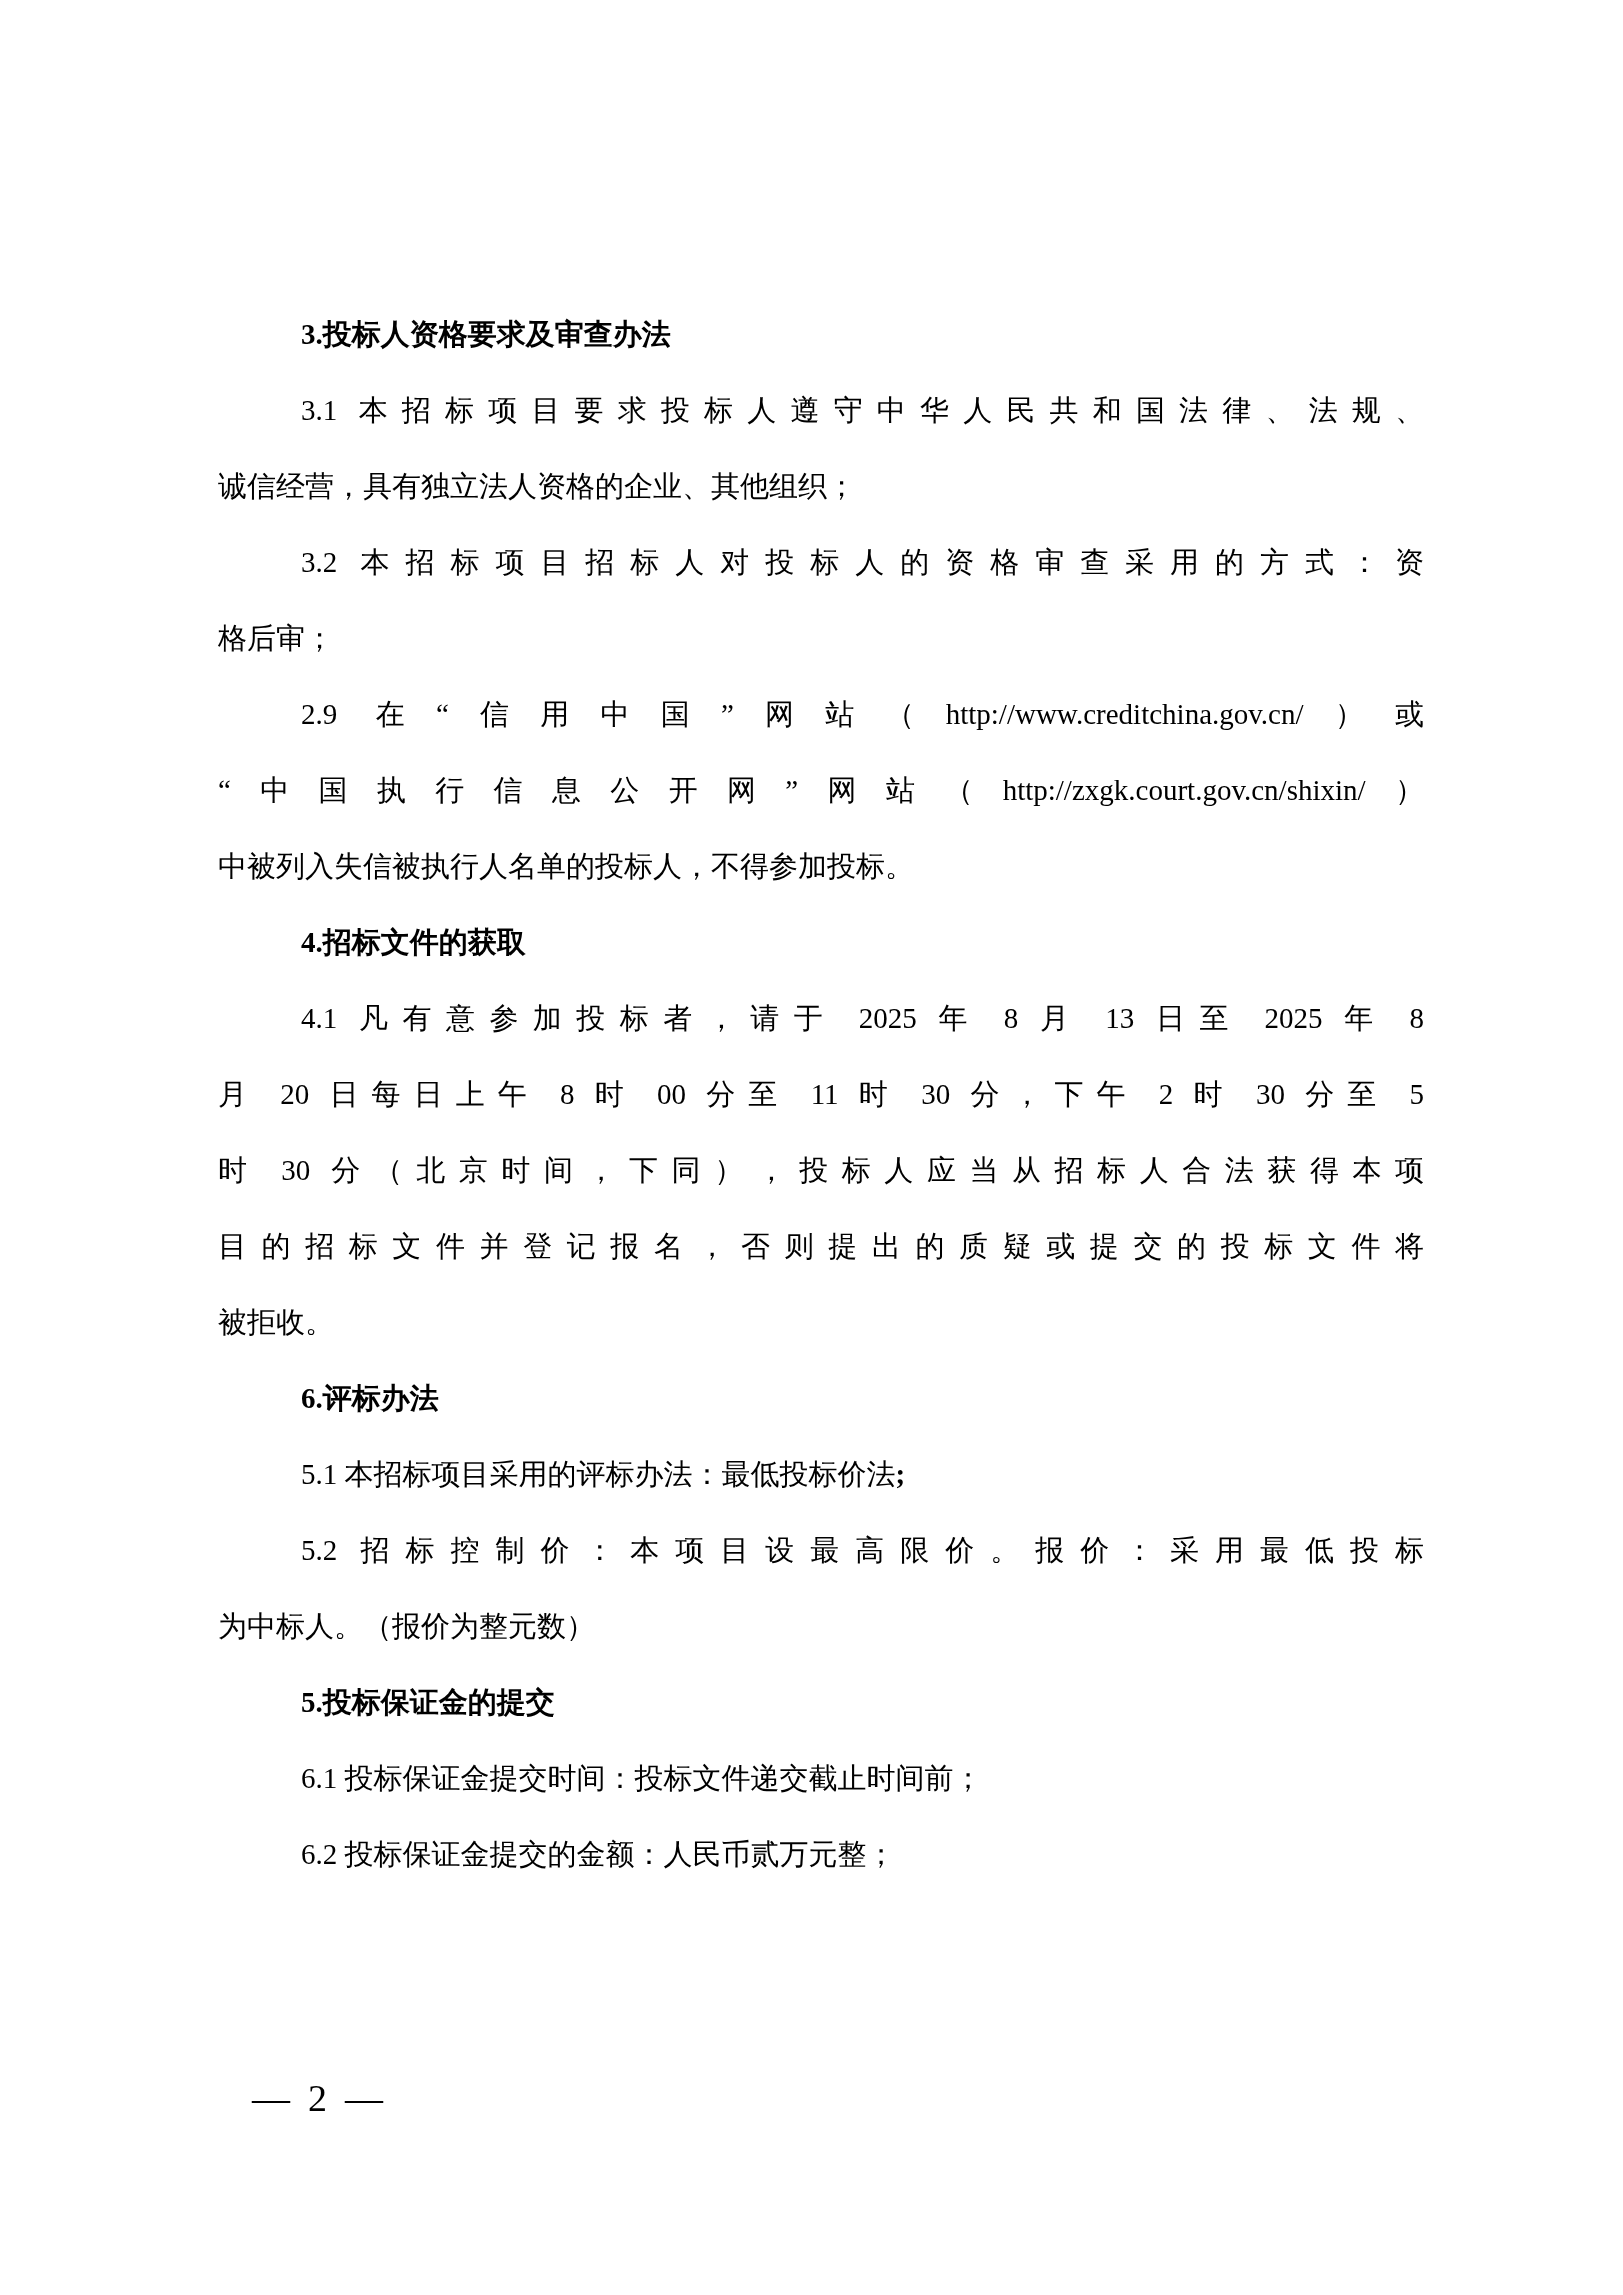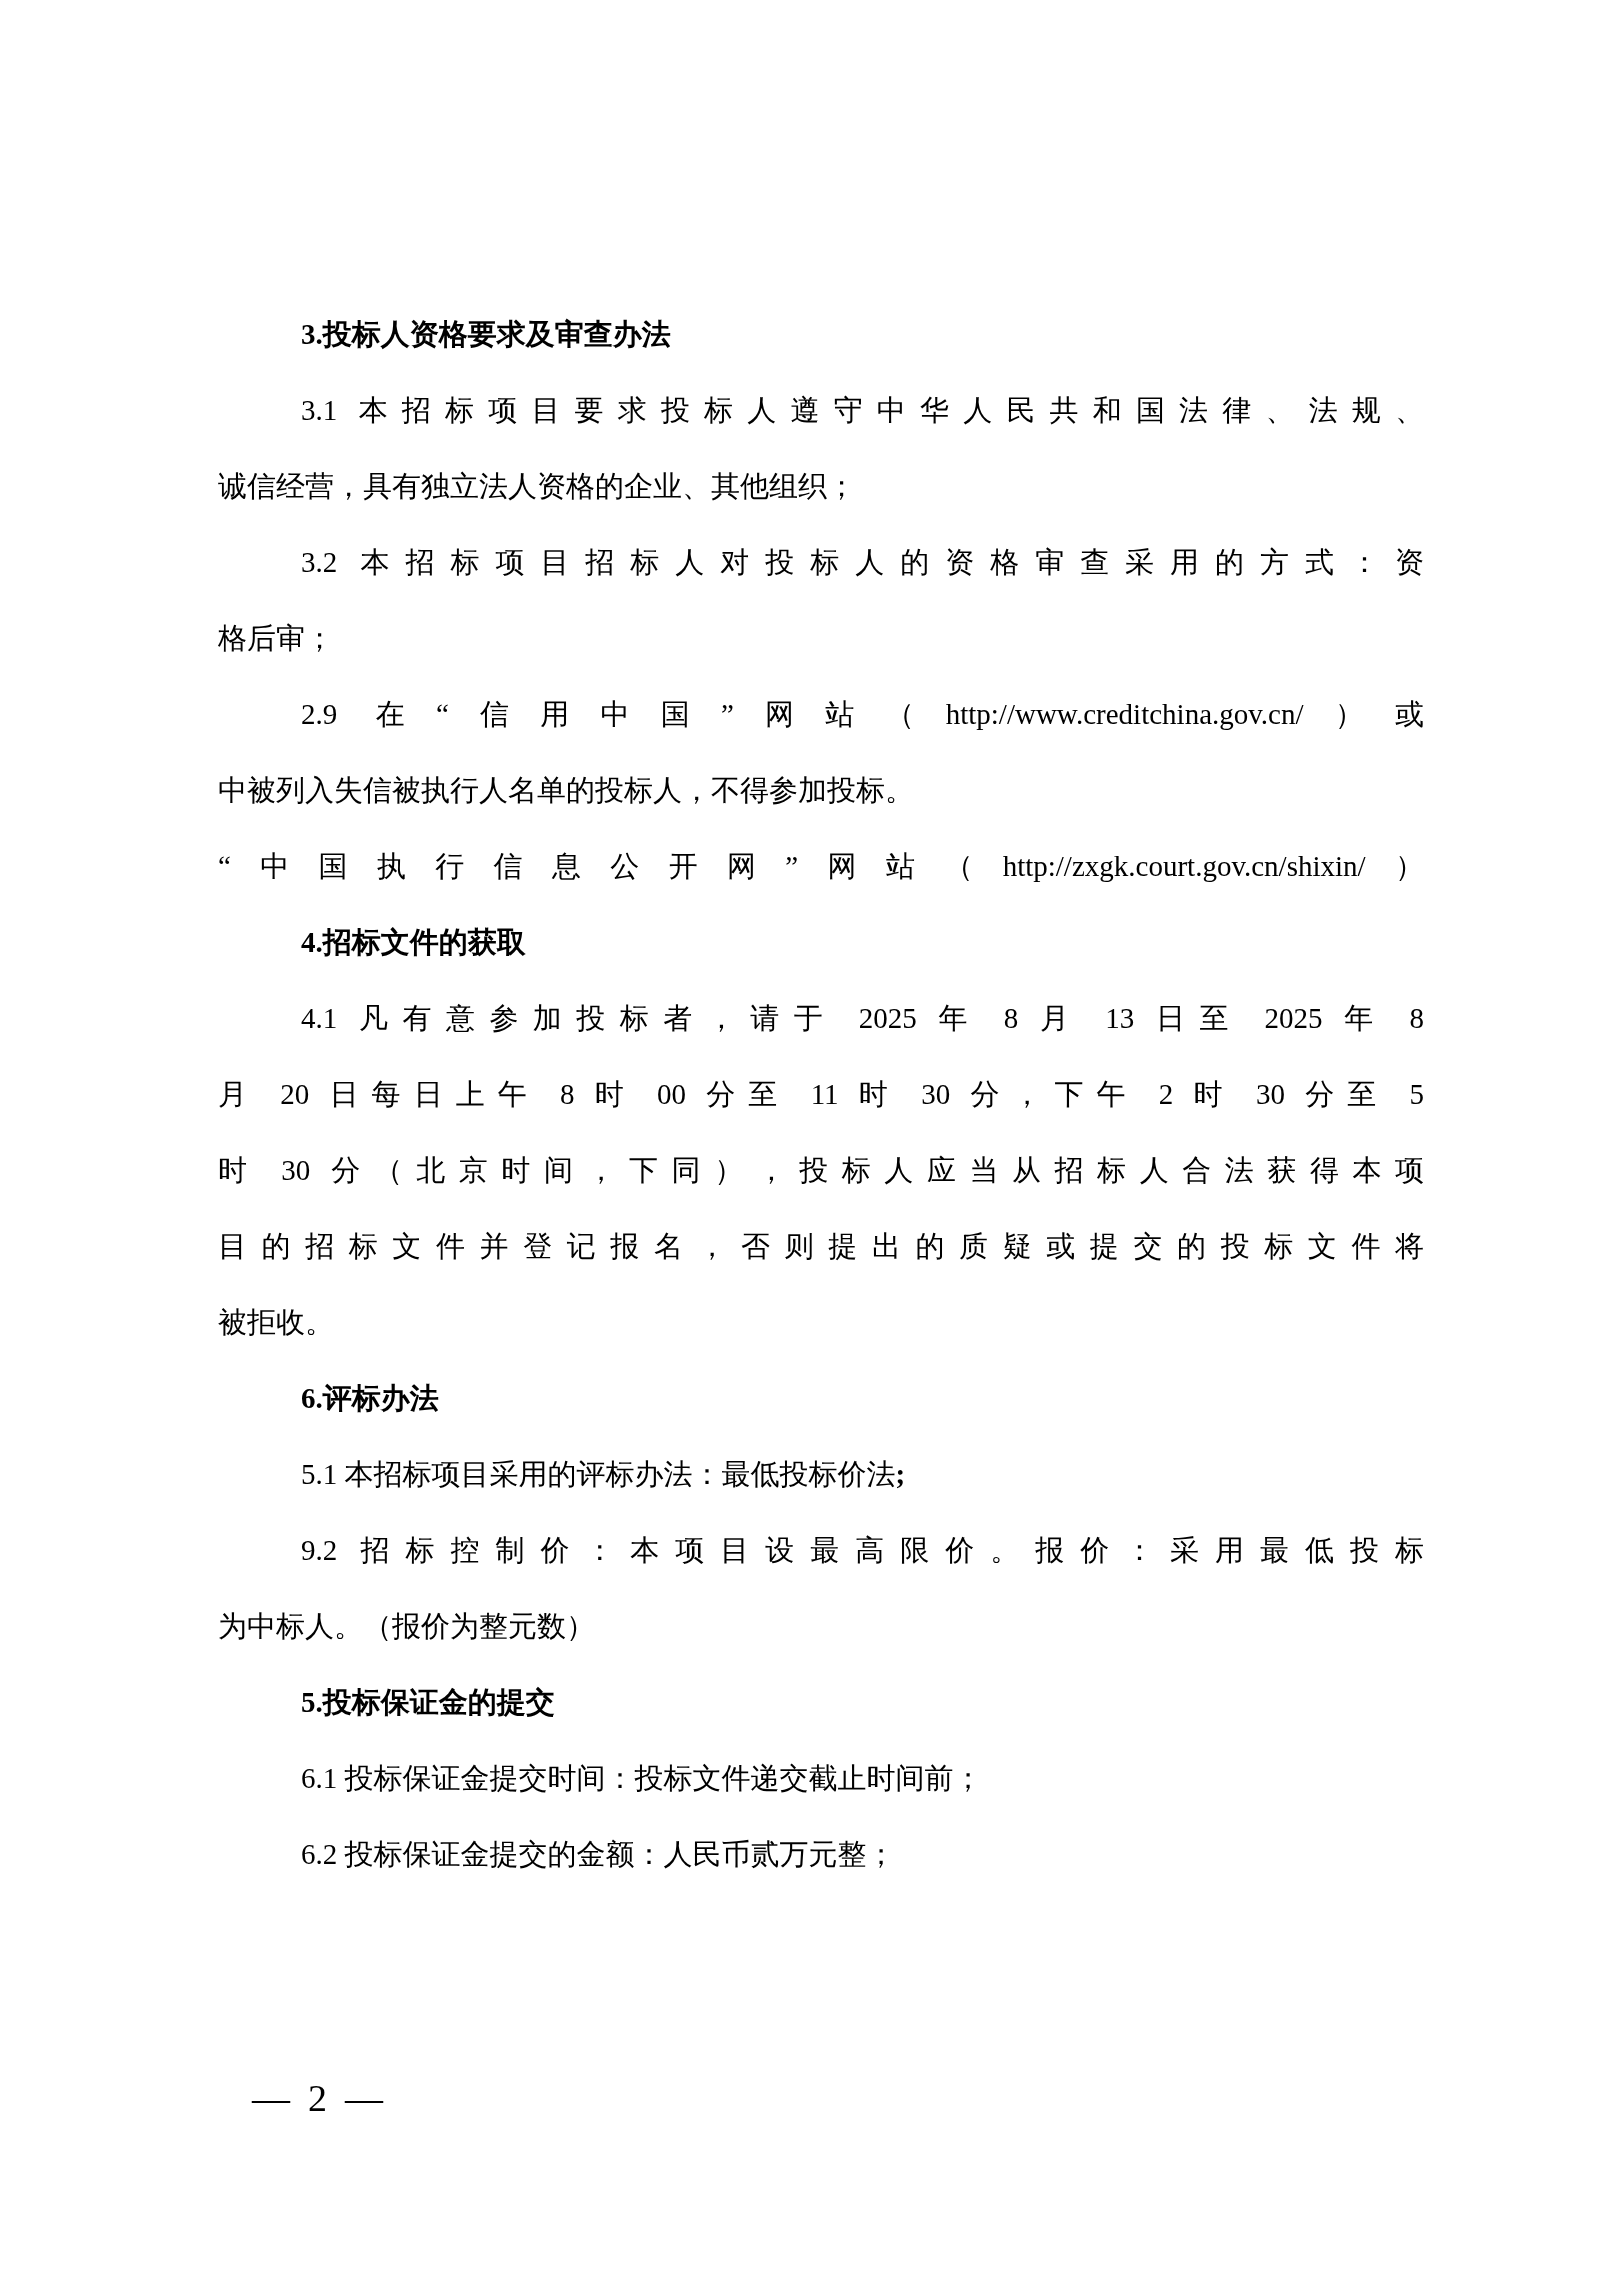--- a/index.html
+++ b/index.html
@@ -54,31 +54,31 @@
 
 <div class="page">
 
   <div class="doc-text">
     <div class="line h ind">3.投标人资格要求及审查办法</div>
     <div class="line ind fill">3.1 本招标项目要求投标人遵守中华人民共和国法律、法规、</div>
     <div class="line">诚信经营，具有独立法人资格的企业、其他组织；</div>
     <div class="line ind fill">3.2 本招标项目招标人对投标人的资格审查采用的方式：资</div>
     <div class="line">格后审；</div>
     <div class="line ind fill">2.9 在“信用中国”网站（http://www.creditchina.gov.cn/）或</div>
+    <div class="line fill">“中国执行信息公开网”网站（http://zxgk.court.gov.cn/shixin/）</div>
     <div class="line">中被列入失信被执行人名单的投标人，不得参加投标。</div>
-    <div class="line fill">“中国执行信息公开网”网站（http://zxgk.court.gov.cn/shixin/）</div>
     <div class="line h ind">4.招标文件的获取</div>
     <div class="line ind fill">4.1 凡有意参加投标者，请于 2025 年 8 月 13 日至 2025 年 8</div>
     <div class="line fill">月 20 日每日上午 8 时 00 分至 11 时 30 分，下午 2 时 30 分至 5</div>
     <div class="line fill">时 30 分（北京时间，下同），投标人应当从招标人合法获得本项</div>
     <div class="line fill">目的招标文件并登记报名，否则提出的质疑或提交的投标文件将</div>
     <div class="line">被拒收。</div>
     <div class="line h ind">6.评标办法</div>
     <div class="line ind"><span>5.1 本招标项目采用的评标办法：最低投标价法</span><span class="b">;</span></div>
-    <div class="line ind fill">9.2 招标控制价：本项目设最高限价。报价：采用最低投标</div>
+    <div class="line ind fill">5.2 招标控制价：本项目设最高限价。报价：采用最低投标</div>
     <div class="line">为中标人。（报价为整元数）</div>
     <div class="line h ind">5.投标保证金的提交</div>
     <div class="line ind">6.1 投标保证金提交时间：投标文件递交截止时间前；</div>
     <div class="line ind">6.2 投标保证金提交的金额：人民币贰万元整；</div>
   </div>
 
   <div class="page-footer">— 2 —</div>
 
 </div>
 

